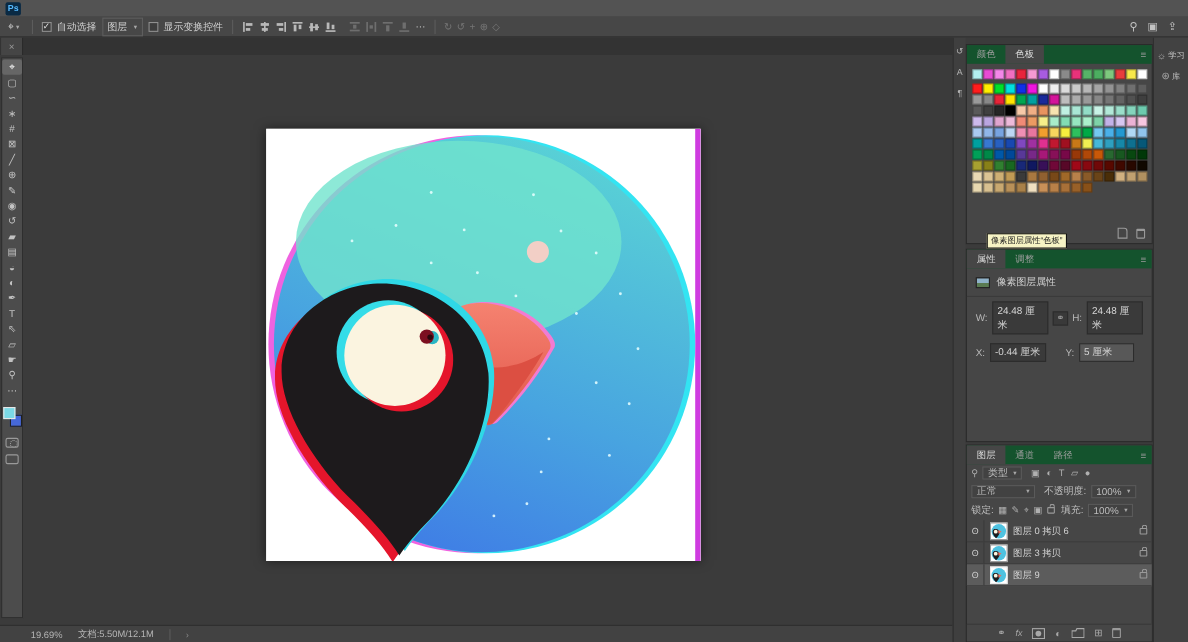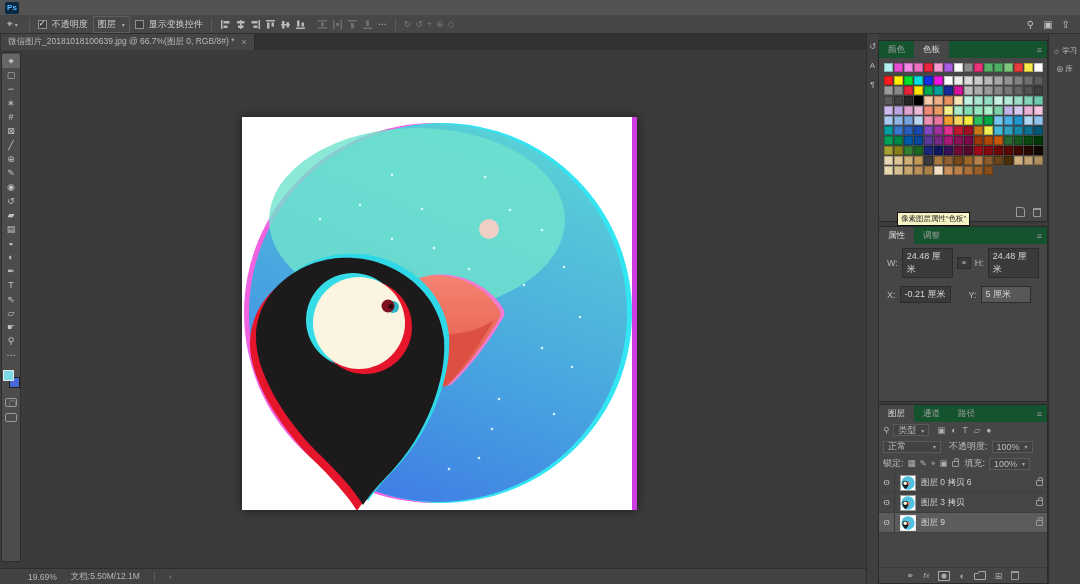--- a/index.html
+++ b/index.html
@@ -95,21 +95,21 @@
   <div class="ps-logo">Ps</div>
 </div>
 
 <div id="optionsbar" class="abs">
   <div class="toolpreset">
     <span>⌖</span>
     <span class="dd-arrow">▾</span>
   </div>
   <div class="vsep"></div>
   <span class="chk">✓</span>
-  <span class="opt-label">不透明度</span>
+  <span class="opt-label">自动选择</span>
   <div class="dropdown">
     <span>图层</span>
     <span class="dd-arrow">▾</span>
   </div>
   <span class="chk"></span>
   <span class="opt-label">显示变换控件</span>
   <div class="vsep"></div>
   <div class="opt-icons">
     <svg width="11" height="11">
         <rect x="1" y="1" width="1.5" height="9" fill="#b8b8b8"></rect>
@@ -173,21 +173,20 @@
   </div>
   <div class="obar-right">
     <span>⚲</span>
     <span>▣</span>
     <span>⇪</span>
   </div>
 </div>
 
 <div id="tabbar" class="abs">
   <div class="doc-tab">
-    <span>微信图片_20181018100639.jpg @ 66.7%(图层 0, RGB/8#) *</span>
     <span class="tab-close">×</span>
   </div>
 </div>
 
 <div id="canvas-area" class="abs">
   <div id="doc-canvas">
     <svg width="395" height="393" viewBox="0 0 395 393">
       <defs>
         <linearGradient id="gc" x1="0.6" y1="0" x2="0.2" y2="1">
           <stop offset="0" stop-color="#58d0d6"></stop>
@@ -491,30 +490,34 @@
     </div>
   </div>
 </div>
 
 <div class="panel" style="top:226px;height:176px">
   <div class="ptabs">
     <div class="ptab active">属性</div>
     <div class="ptab">调整</div>
     <div class="pmenu">≡</div>
   </div>
+  <div class="prop-header">
+    <div class="img-ic"></div>
+    <span>像素图层属性</span>
+  </div>
   <div class="prop-row">
     <span>W:</span>
     <span class="pv">24.48 厘米</span>
     <span class="linkic">⚭</span>
     <span>H:</span>
     <span class="pv">24.48 厘米</span>
   </div>
   <div class="prop-row">
     <span>X:</span>
-    <span class="pv">-0.21 厘米</span>
+    <span class="pv">-0.44 厘米</span>
     <span style="width:10px"></span>
     <span>Y:</span>
     <span class="pv sel">5 厘米</span>
   </div>
 </div>
 
 <div class="panel" style="top:404px;height:180px">
   <div class="ptabs">
     <div class="ptab active">图层</div>
     <div class="ptab">通道</div>

